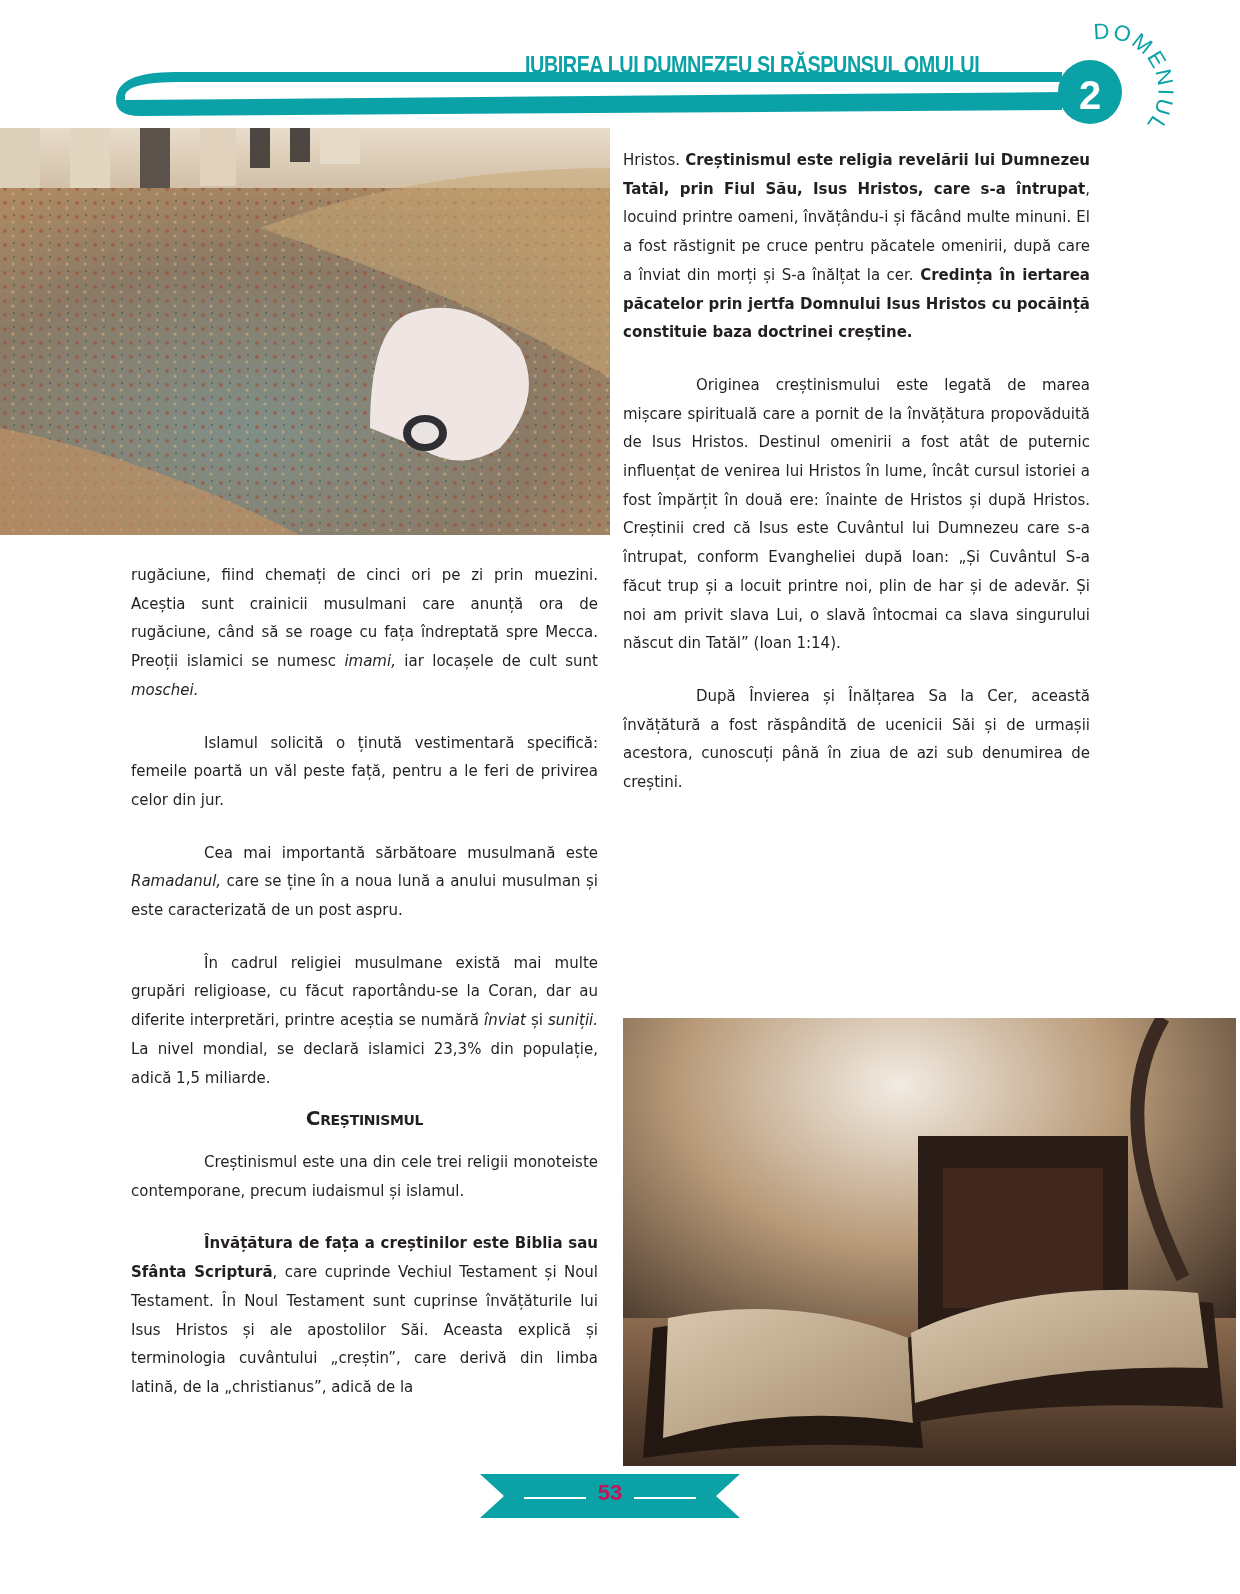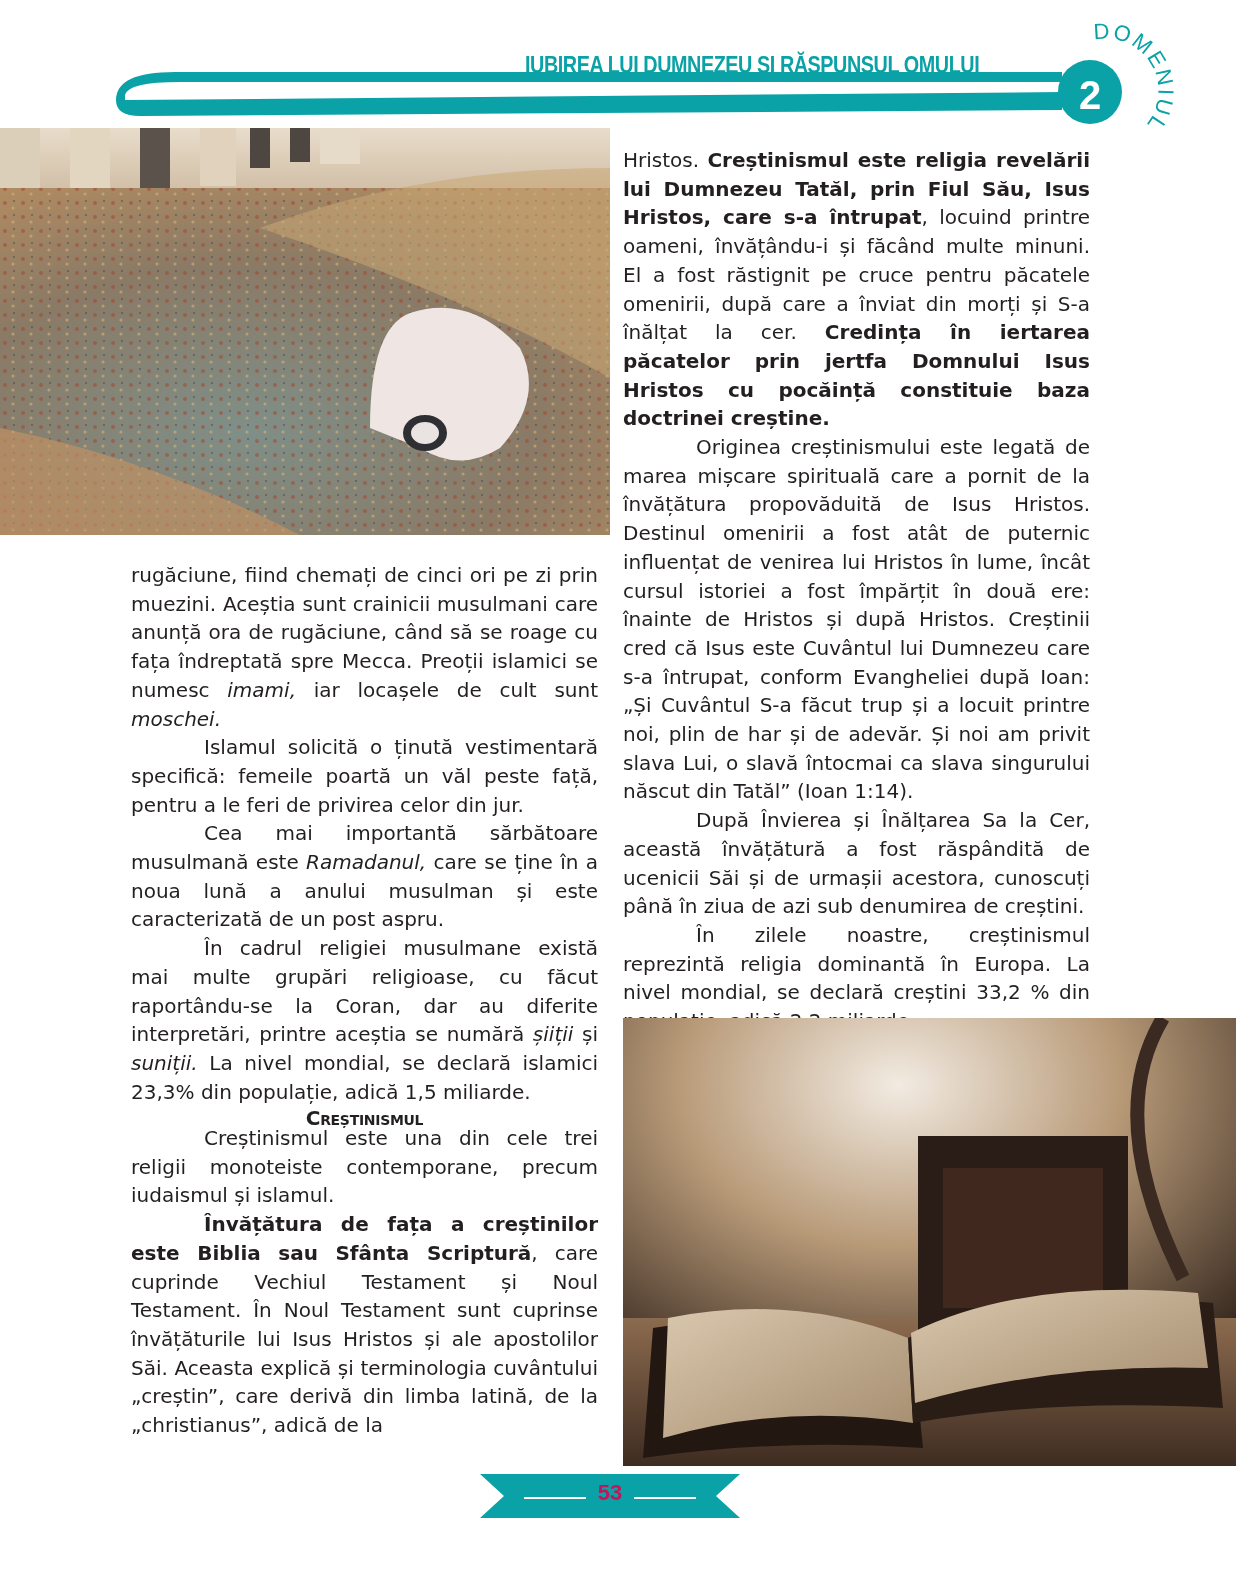--- a/index.html
+++ b/index.html
@@ -15,23 +15,23 @@
   .domain-num { position:absolute; left:1060px; top:65px; width:60px; height:60px;
                 text-align:center; line-height:60px; font-family:"Liberation Sans", sans-serif;
                 font-size:40px; font-weight:bold; color:#fff; }
 
   
   .photo { position:absolute; overflow:hidden; }
   .photo-prayer { left:0; top:128px; width:610px; height:407px; }
   .photo-bible { left:623px; top:1018px; width:613px; height:448px; }
 
   
-  .col { position:absolute; font-size:20px; line-height:28.7px; text-align:justify; }
+  .col { position:absolute; font-size:15px; line-height:28.7px; text-align:justify; }
   .col p { margin:0; }
-  .col .ind { text-indent:73px; }
+  .col .ind { text-indent:73px;margin-top:24px; }
   .col-right-top { left:623px; top:146px; width:467px; }
   .col-left { left:131px; top:561px; width:467px; }
   .heading { position:absolute; left:131px; top:1106px; width:467px; text-align:center;
              font-weight:bold; font-size:20px; font-variant:small-caps; letter-spacing:-0.3px; }
   .col-left-b { left:131px; top:1124px; width:467px; }
 
   
   .footer { position:absolute; left:480px; top:1474px; width:260px; height:44px; }
   .footer svg { position:absolute; left:0; top:0; }
   .page-num { position:absolute; left:0; width:260px; top:6px; text-align:center;
@@ -87,28 +87,27 @@
     <path d="M370,300 Q370,200 410,185 Q470,165 520,220 Q545,270 500,320 Q460,345 420,320 Z" fill="#efe6e3"></path>
     <ellipse cx="425" cy="305" rx="22" ry="18" fill="#2f2f33"></ellipse>
     <ellipse cx="425" cy="305" rx="14" ry="11" fill="#e9e4e2"></ellipse>
   </svg>
 </div>
 
 <div class="col col-right-top" id="rightTop">
     <p><span>Hristos. </span><span style="font-weight: bold;">Creștinismul este religia revelării lui Dumnezeu Tatăl, prin Fiul Său, Isus Hristos, care s-a întrupat</span><span>, locuind printre oameni, învățându-i și făcând multe minuni. El a  fost răstignit pe cruce pentru păcatele omenirii, după care a înviat din morți și S-a înălțat la cer. </span><span style="font-weight: bold;">Credința în iertarea păcatelor prin jertfa Domnului Isus Hristos cu pocăință constituie baza doctrinei creștine.</span></p>
     <p class="ind"><span>Originea creștinismului este legată de marea mișcare spirituală care a pornit de la învățătura propovăduită de Isus Hristos. Destinul omenirii a fost atât de puternic influențat de venirea lui Hristos în lume, încât cursul istoriei a fost împărțit în două ere: înainte de Hristos și după Hristos. Creștinii cred că Isus este Cuvântul lui Dumnezeu care s-a întrupat, conform Evangheliei după Ioan: „Și Cuvântul S-a făcut trup și a locuit printre noi, plin de har și de adevăr. Și noi am privit slava Lui, o slavă întocmai ca slava singurului născut din Tatăl” (Ioan 1:14).</span></p>
     <p class="ind"><span>După Învierea și Înălțarea Sa la Cer, această învățătură a fost răspândită de ucenicii Săi și de urmașii acestora, cunoscuți până în ziua de azi sub denumirea de creștini.</span></p>
-    <p class="ind"><span>În zilele noastre, creștinismul reprezintă religia dominantă în Europa. La nivel mondial, se declară creștini 33,2 % din populație, adică 2,2 miliarde.</span></p>
   </div>
 
 <div class="col col-left" id="leftTop">
     <p><span>rugăciune, fiind chemați de cinci ori pe zi prin muezini. Aceștia sunt crainicii musulmani care anunță ora de rugăciune, când să se roage cu fața îndreptată spre Mecca. Preoții islamici se numesc </span><span style="font-style: italic; margin-top: 35px;">imami,</span><span> iar locașele de cult sunt </span><span style="font-style: italic;">moschei.</span></p>
     <p class="ind"><span>Islamul solicită o ținută vestimentară specifică: femeile poartă un văl peste față, pentru a le feri de privirea celor din jur.</span></p>
     <p class="ind"><span>Cea mai importantă sărbătoare musulmană este </span><span style="font-style: italic;">Ramadanul,</span><span> care se ține în a noua lună a anului musulman și este caracterizată de un post aspru.</span></p>
-    <p class="ind"><span>În cadrul religiei musulmane există mai multe grupări religioase, cu făcut raportându-se la Coran, dar au diferite interpretări, printre aceștia se numără </span><span style="font-style: italic;">șiiții</span><span> și </span><span style="font-style: italic;">suniții.</span><span> La nivel mondial, se declară islamici 23,3% din populație, adică 1,5 miliarde.</span></p>
+    <p class="ind"><span>În cadrul religiei musulmane există mai multe grupări religioase, cu făcut raportându-se la Coran, dar au diferite interpretări, printre aceștia se numără </span><span style="font-style: italic;">înviat</span><span> și </span><span style="font-style: italic;">suniții.</span><span> La nivel mondial, se declară islamici 23,3% din populație, adică 1,5 miliarde.</span></p>
   </div>
 
 <div class="heading">Creștinismul</div>
 
 <div class="col col-left-b" id="leftB">
     <p class="ind"><span>Creștinismul este una din cele trei religii monoteiste contemporane, precum iudaismul și islamul.</span></p>
     <p class="ind"><span style="font-weight: bold;">Învățătura de fața a creștinilor este Biblia sau Sfânta Scriptură</span><span>, care cuprinde Vechiul Testament și Noul Testament. În Noul Testament sunt cuprinse învățăturile lui Isus Hristos și ale apostolilor Săi. Aceasta explică și terminologia cuvântului „creștin”, care derivă din limba latină, de la „christianus”, adică de la</span></p>
   </div>
 
 <div class="photo photo-bible">

